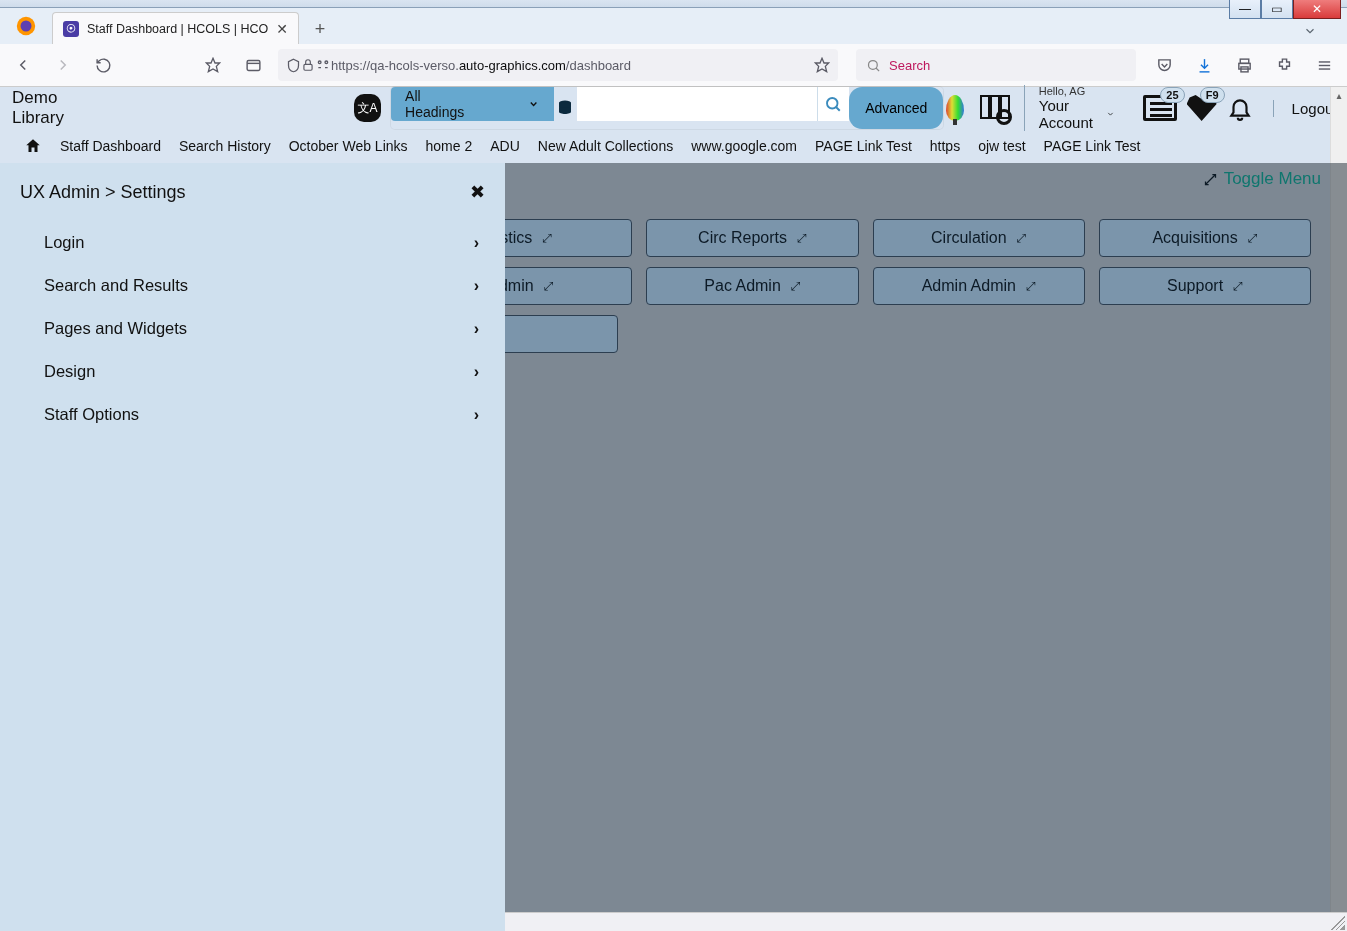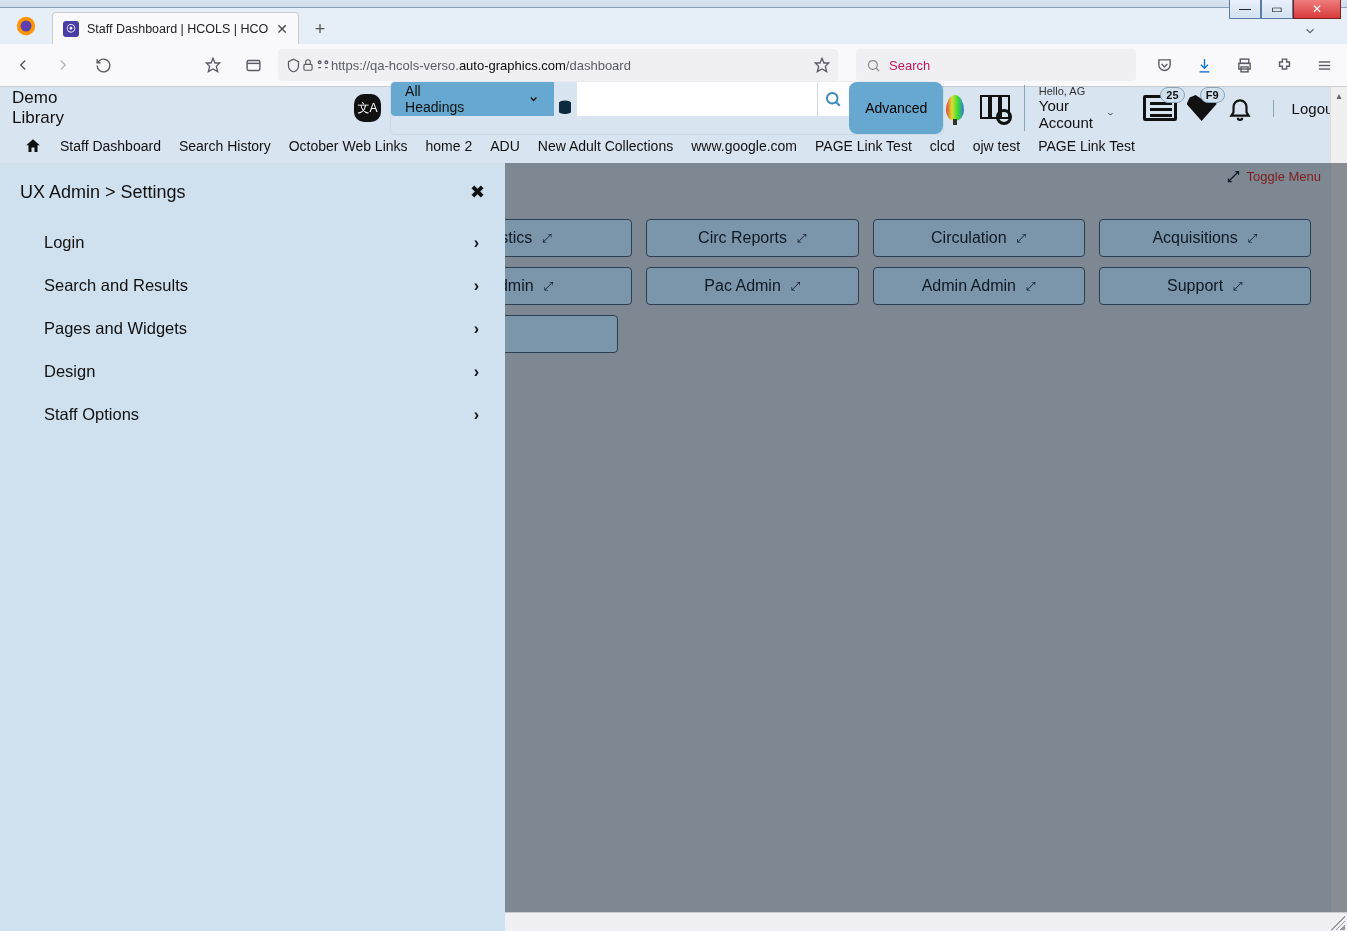--- a/index.html
+++ b/index.html
@@ -43,21 +43,21 @@
   .app-header { height:42px; display:flex; align-items:center; padding:0 12px; }
   .app-title { font-size:17px; color:#111; }
 
   .search-cluster { margin-left:290px; display:flex; align-items:center; gap:10px; }
   .lang-icon { width:28px; height:28px; background:#111; color:#fff; display:flex; align-items:center; justify-content:center; font-size:12px; border-radius:10px;}
   .headings-dd { background:#66a8cf; color:#111; height:34px; border-radius:4px 0 0 4px; display:flex; align-items:center; padding:0 14px; font-size:14px; gap:50px;}
   .db-icon { color:#0c2a3e; width:24px; text-align:center; }
   .main-search { background:#fff; height:34px; width:250px; border-radius:0; }
   .search-go { width:34px; height:34px; background:#fff; display:flex; align-items:center; justify-content:center; border-left:1px solid #cdddea; }
   .search-go svg { stroke:#3a8bbd; }
-  .adv-btn { background:#66a8cf; height:52px; padding:0 16px; display:flex; align-items:center; font-size:14px; border-radius:8px; }
+  .adv-btn { background:#66a8cf; height:42px; padding:0 16px; display:flex; align-items:center; font-size:14px; border-radius:13px; }
 
   .header-right { margin-left:auto; display:flex; align-items:center; gap:14px; }
   .hdr-icon { width:30px; height:30px; display:flex; align-items:center; justify-content:center; }
   .balloon { width:18px; height:26px; border-radius:50% 50% 50% 50% / 60% 60% 40% 40%; background:linear-gradient(to right, #d43, #dd3, #3d3, #37d); position:relative;}
   .balloon::after{content:""; position:absolute; bottom:-4px; left:7px; width:4px; height:6px; background:#333;}
   .spyglass-stack { position:relative; width:34px; height:30px; }
   .spyglass-stack .book { position:absolute; width:10px; height:24px; border:2px solid #111; top:2px;}
   .spyglass-stack .b1{left:0;} .spyglass-stack .b2{left:10px;} .spyglass-stack .b3{left:20px;}
   .spyglass-stack .mag { position:absolute; right:-2px; bottom:-2px; width:16px; height:16px; border:3px solid #111; border-radius:50%;}
 
@@ -75,21 +75,21 @@
 
   .logout-block { border-left:1px solid #8aa3b8; padding:0 18px; font-size:15px; color:#111;}
 
   
   .nav-strip { height:34px; background:#d9e4f1; display:flex; align-items:center; gap:18px; padding:0 24px; font-size:14px; color:#111; border-bottom:0; }
   .nav-strip .home-ic { font-size:16px; }
 
   
   .dash-area { position:relative; height:calc(100% - 42px - 34px); }
   .dash-dim { position:absolute; inset:0; background:rgba(50,60,70,0.55); }
-  .toggle-menu { position:absolute; top:6px; right:26px; color:#7f1d1d; font-size:13px; display:flex; align-items:center; gap:6px;}
+  .toggle-menu { position:absolute; top:6px; right:26px; color:#0f766e; font-size:17px; display:flex; align-items:center; gap:6px;}
   .dash-cell { height:38px; background:#7b95ab; border:1px solid #2c3e50; border-radius:4px; display:flex; align-items:center; justify-content:center; gap:10px; color:#0c1a26; font-size:16px;}
   .dash-cell .exp { font-size:12px; }
   
 
   
   .side-panel { position:absolute; top:0; left:0; width:505px; height:100%; background:#cfe0ee; color:#111; padding:18px 20px; z-index:5;}
   .panel-title { font-size:18px; font-weight:400; display:flex; align-items:center; }
   .panel-close { margin-left:auto; font-size:18px; }
   .panel-list { margin-top:18px; }
   .panel-item { display:flex; align-items:center; padding:12px 6px 12px 24px; font-size:16.5px; color:#111;}
@@ -326,21 +326,21 @@
         </svg>
     </span>
     <span>Staff Dashboard</span>
     <span>Search History</span>
     <span>October Web Links</span>
     <span>home 2</span>
     <span>ADU</span>
     <span>New Adult Collections</span>
     <span>www.google.com</span>
     <span>PAGE Link Test</span>
-    <span>clcd</span>
+    <span>https</span>
     <span>ojw test</span>
     <span>PAGE Link Test</span>
   </div>
 
   <div class="dash-area">
     <div class="dash-dim"></div>
 
     <div class="toggle-menu">
       <svg width="15" height="15" viewBox="0 0 24 24" fill="none" stroke="#0c1a26" stroke-width="2">
           <path d="M4 20L20 4"></path>

